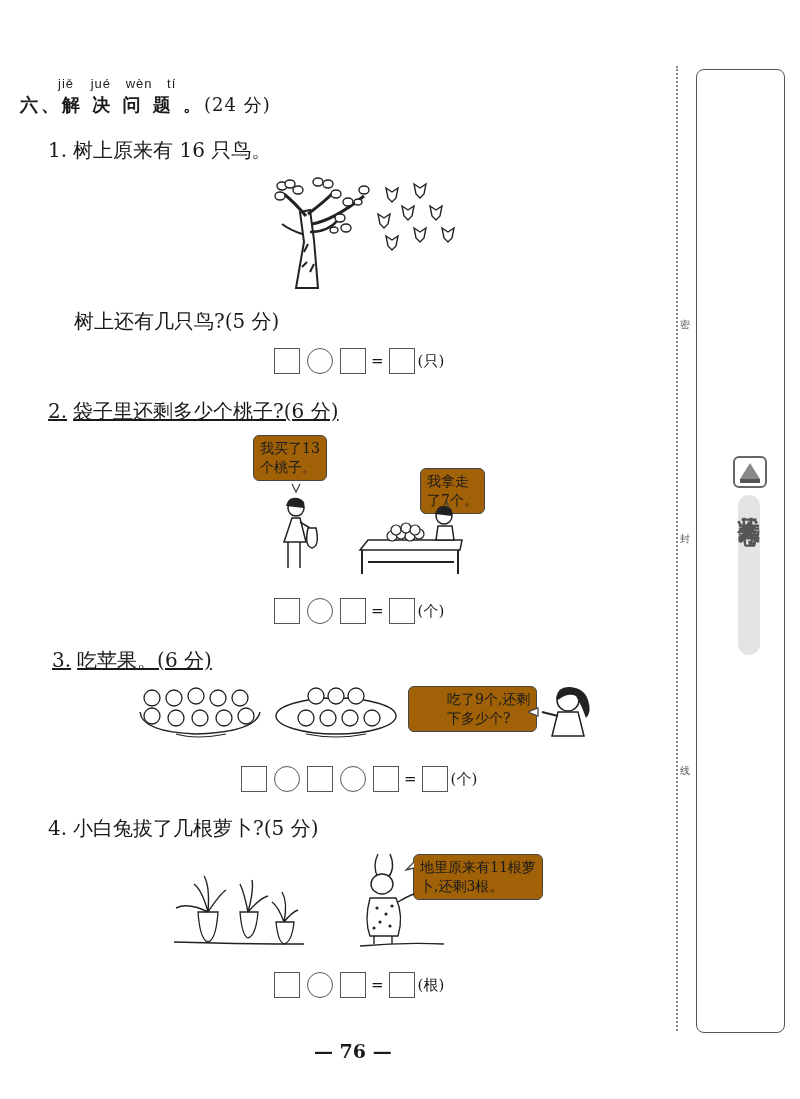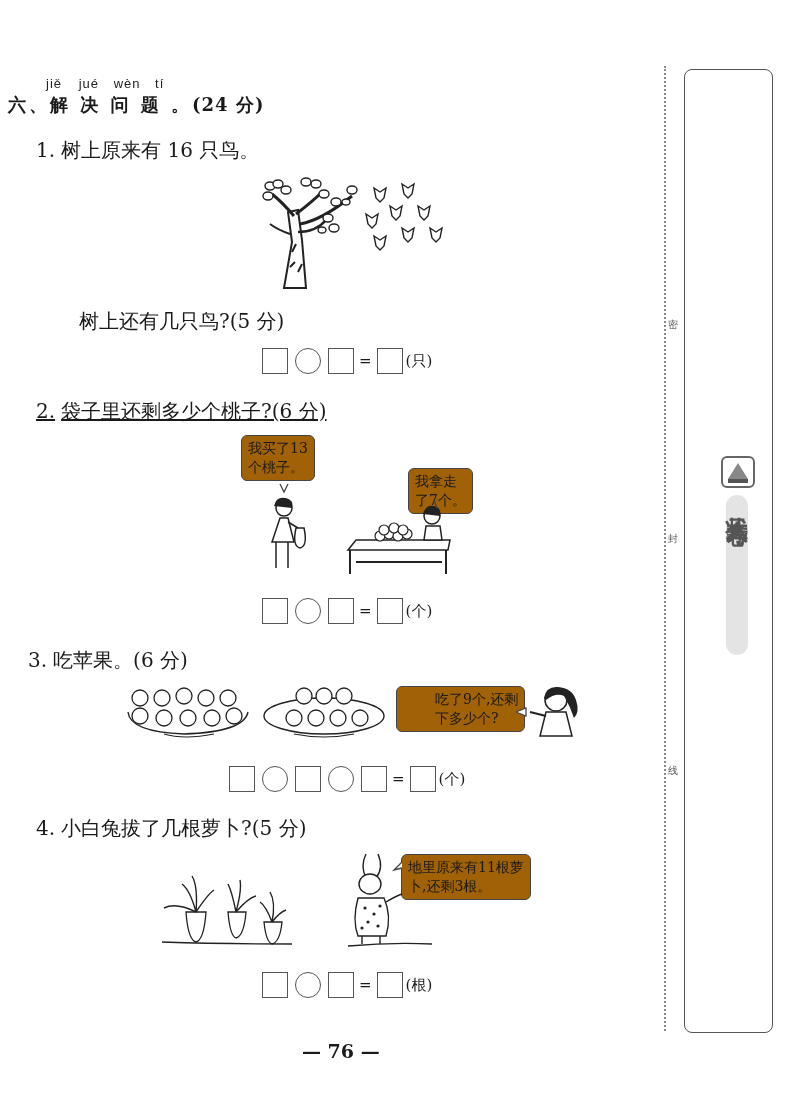--- a/index.html
+++ b/index.html
@@ -1,24 +1,24 @@
 <!DOCTYPE html>
 <html><head>
 <meta charset="utf-8">
 <style>
   html, body { margin:0; padding:0; background:#ffffff; }
   body { width:800px; height:1099px; position:relative; overflow:hidden;
          font-family:"DejaVu Serif","Liberation Serif",serif; color:#1a1a1a; }
-  .abs { position:absolute; }
+  .abs { position:absolute;margin-left:12px; }
   .pinyin { left:46px; top:76px; font-family:"Liberation Sans","DejaVu Sans",sans-serif;
             font-size:13px; letter-spacing:1px; color:#222; }
   .pinyin span { display:inline-block; margin-right:10px; }
   .section-title { left:8px; top:93px; font-size:18px; font-weight:bold;
                    font-family:"DejaVu Sans","Liberation Sans",sans-serif; letter-spacing:3px; }
-  .section-title .pts { font-weight:bold; font-family:"DejaVu Serif",serif; letter-spacing:1px; }
+  .section-title .pts { font-weight:normal; font-family:"DejaVu Serif",serif; letter-spacing:1px; }
   .q { font-size:20px; }
   .q-num { margin-right:6px; }
   .eq { display:flex; align-items:center; gap:7px; font-size:16px; }
   .box { width:26px; height:26px; border:1.3px solid #555; background:#fff; box-sizing:border-box; }
   .circ { width:26px; height:26px; border:1.3px solid #555; border-radius:50%; box-sizing:border-box; }
   .eqsign { font-size:15px; margin:0 -2px; }
   .unit { font-size:15px; margin-left:-4px; }
   .bubble { border:1.3px solid #444; border-radius:6px; background:#a16207; padding:3px 6px;
             font-size:14px; line-height:19px; font-family:"DejaVu Serif",serif; }
   .side-dots { left:664px; top:66px; width:0; height:965px; border-left:2px dotted #888; }
@@ -80,21 +80,21 @@
       <path d="M128 34 l6 4 l6 -4 l-2 10 l-4 4 l-4 -4 z"></path>
       <path d="M156 34 l6 4 l6 -4 l-2 10 l-4 4 l-4 -4 z"></path>
       <path d="M104 42 l6 4 l6 -4 l-2 10 l-4 4 l-4 -4 z"></path>
       <path d="M140 56 l6 4 l6 -4 l-2 10 l-4 4 l-4 -4 z"></path>
       <path d="M168 56 l6 4 l6 -4 l-2 10 l-4 4 l-4 -4 z"></path>
       <path d="M112 64 l6 4 l6 -4 l-2 10 l-4 4 l-4 -4 z"></path>
     </g>
   </svg>
 </div>
 
-<div class="abs q" style="left:79px; top:308px;">树上还有几只鸟?(5 分)</div>
+<div class="abs q" style="left:62px; top:308px;">树上还有几只鸟?(5 分)</div>
 
 <div class="abs eq" style="left:262px; top:348px;">
   <div class="box"></div>
   <div class="circ"></div>
   <div class="box"></div>
   <span class="eqsign">=</span>
   <div class="box"></div>
   <span class="unit">(只)</span>
 </div>
 
@@ -144,21 +144,21 @@
 
 <div class="abs eq" style="left:262px; top:598px;">
   <div class="box"></div>
   <div class="circ"></div>
   <div class="box"></div>
   <span class="eqsign">=</span>
   <div class="box"></div>
   <span class="unit">(个)</span>
 </div>
 
-<div class="abs q" style="left:28px; top:647px;">
+<div class="abs q" style="left:40px; top:647px;text-decoration:underline;">
   <span class="q-num">3.</span><span>吃苹果。(6 分)</span>
 </div>
 
 <div class="abs" style="left:124px; top:682px;">
   <svg width="265" height="60" viewBox="0 0 265 60">
 
     <path d="M4 30 Q6 50 60 52 Q120 50 124 30" fill="#fff" stroke="#222" stroke-width="1.4"></path>
     <path d="M40 52 Q60 58 90 52" fill="none" stroke="#222" stroke-width="1.2"></path>
     <g fill="#fff" stroke="#222" stroke-width="1.3">
       <circle cx="16" cy="16" r="8"></circle>

